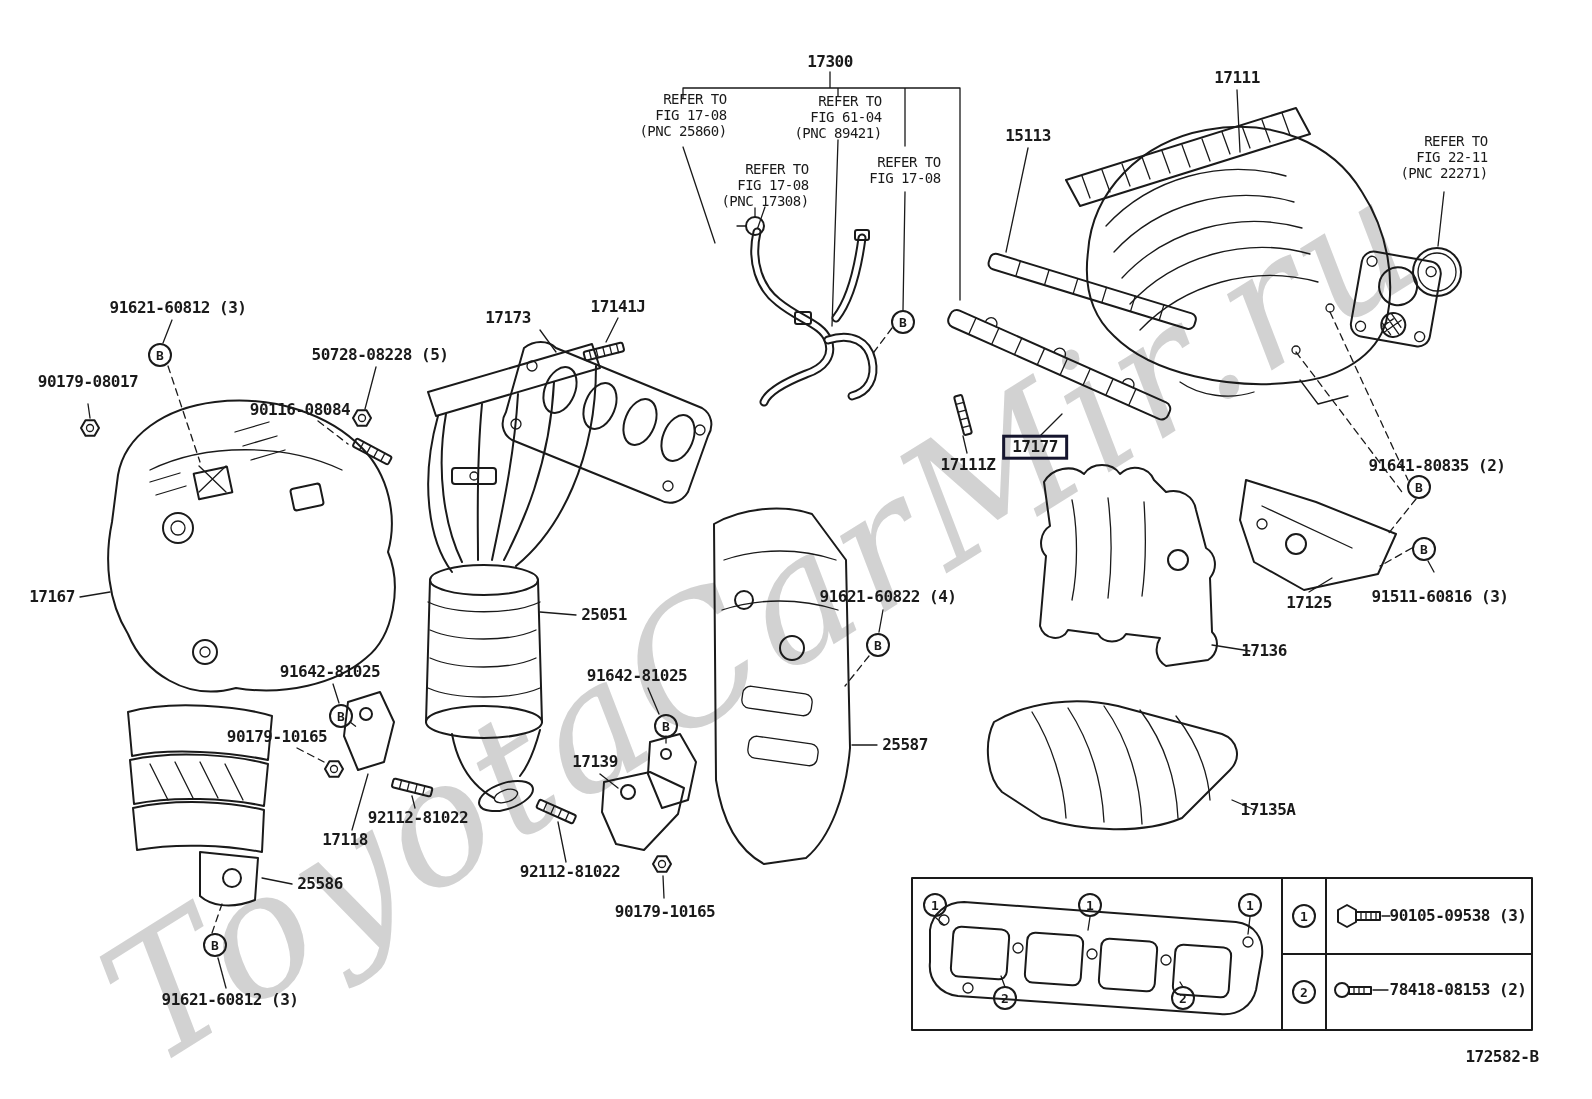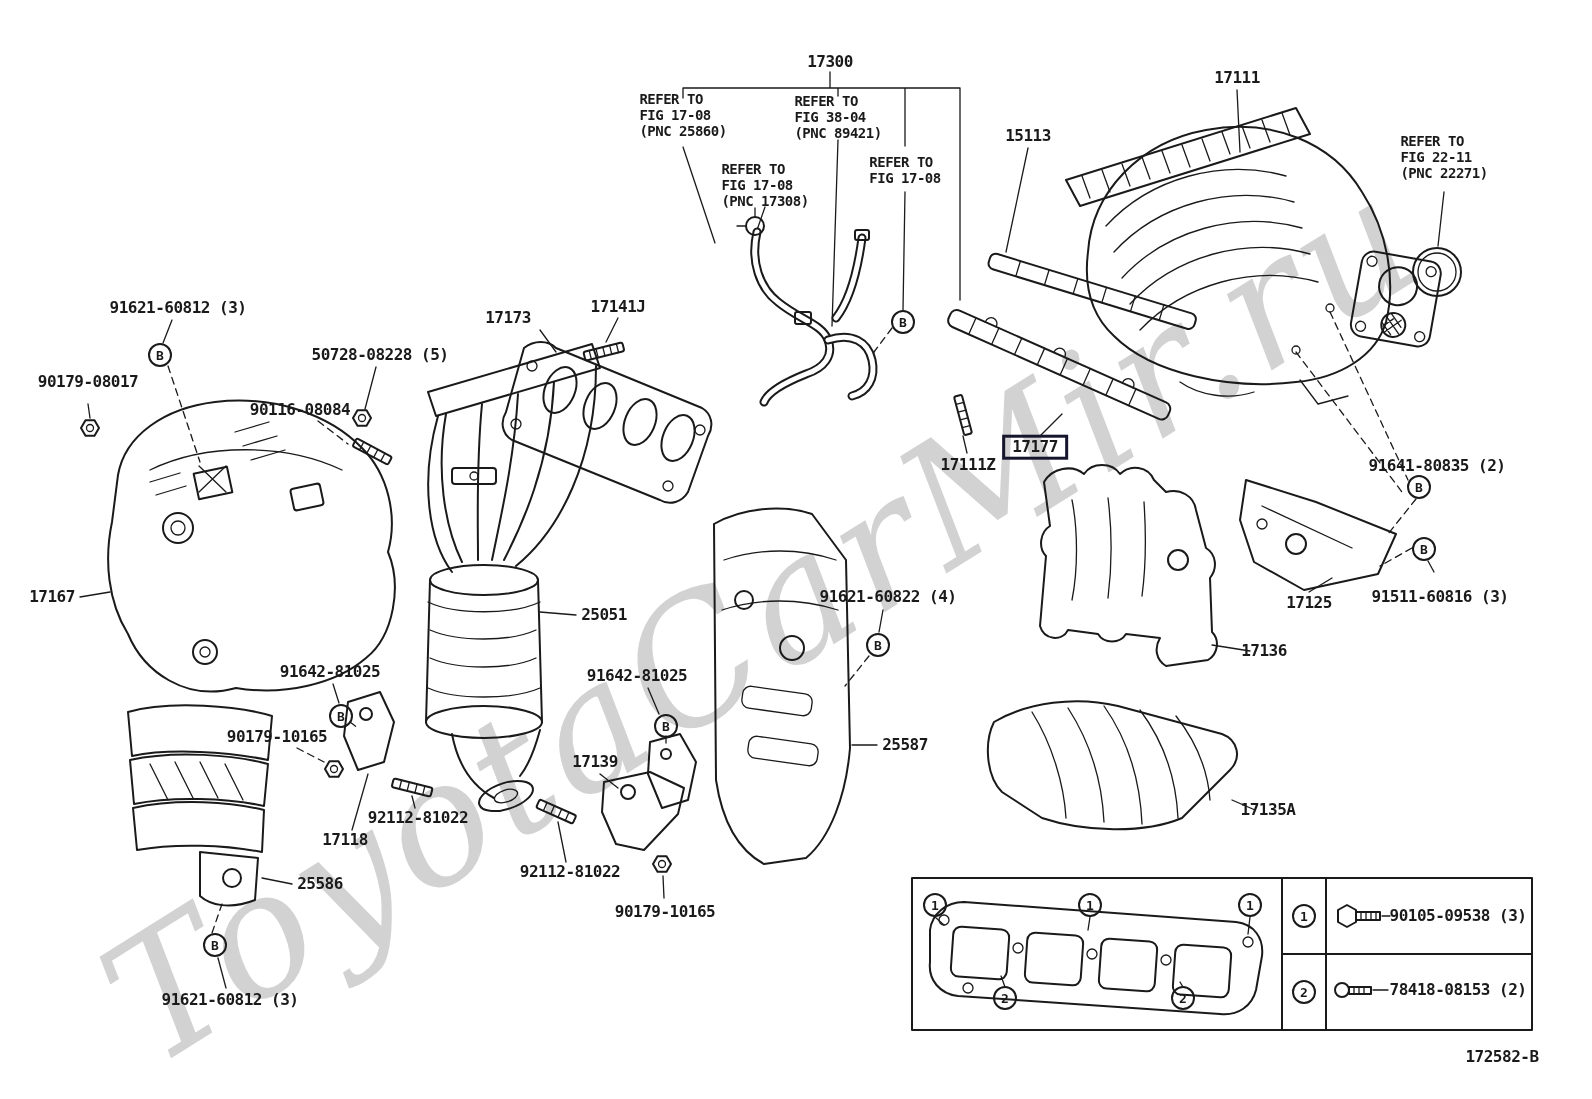--- a/index.html
+++ b/index.html
@@ -7,22 +7,22 @@
   body{width:1592px;height:1099px;position:relative;overflow:hidden;
        font-family:"DejaVu Sans Mono",monospace;color:#1a1a1a}
   .layer{position:absolute;left:0;top:0}
   .watermark{position:absolute;left:70px;top:935px;font-family:"DejaVu Serif",serif;
        font-style:italic;font-size:170px;color:#8a8a8a;opacity:.38;white-space:nowrap;
        transform:rotate(-32deg);transform-origin:0 0;letter-spacing:6px;z-index:1}
   svg.art{z-index:2}
   .labels{z-index:3;width:1592px;height:784px;position:absolute;left:0;top:0}
   .lbl{position:absolute;transform:translate(-50%,-50%);font-size:16px;font-weight:700;
        letter-spacing:-0.5px;white-space:nowrap;text-align:center;line-height:1.1}
-  .refer{position:absolute;transform:translate(-50%,-50%);font-size:14px;font-weight:700;
-       letter-spacing:-0.5px;text-align:left;line-height:1.15;white-space:nowrap}
+  .refer{position:absolute;transform:translate(-50%,-50%);font-size:14px;font-weight:400;
+       letter-spacing:-0.5px;text-align:right;line-height:1.15;white-space:nowrap}
   .boxed{border:3px solid #15152e;padding:0 7px 1px 7px}
   .cmark,.cnum{position:absolute;transform:translate(-50%,-50%);width:24px;height:24px;
        border:2px solid #1a1a1a;border-radius:50%;font-size:13px;font-weight:700;
        display:flex;align-items:center;justify-content:center;background:transparent}
   .ln{stroke:#1a1a1a;fill:none;stroke-width:2;stroke-linecap:round;stroke-linejoin:round}
   .thin{stroke-width:1.3}
   .dash{stroke-dasharray:7 5}
   .tube-o{stroke:#1a1a1a;stroke-width:9;fill:none;stroke-linecap:round}
   .tube-i{stroke:#ffffff;stroke-width:5;fill:none;stroke-linecap:round}
 </style>
@@ -316,21 +316,21 @@
   <div class="lbl" style="left:1440px;top:597px">91511-60816 (3)</div>
   <div class="lbl" style="left:1268px;top:810px">17135A</div>
 
   <div class="refer" style="left:683px;top:115px">
     <div>REFER TO</div>
     <div>FIG 17-08</div>
     <div>(PNC 25860)</div>
   </div>
   <div class="refer" style="left:838px;top:117px">
     <div>REFER TO</div>
-    <div>FIG 38-04</div>
+    <div>FIG 61-04</div>
     <div>(PNC 89421)</div>
   </div>
   <div class="refer" style="left:765px;top:185px">
     <div>REFER TO</div>
     <div>FIG 17-08</div>
     <div>(PNC 17308)</div>
   </div>
   <div class="refer" style="left:905px;top:170px">
     <div>REFER TO</div>
     <div>FIG 17-08</div>

